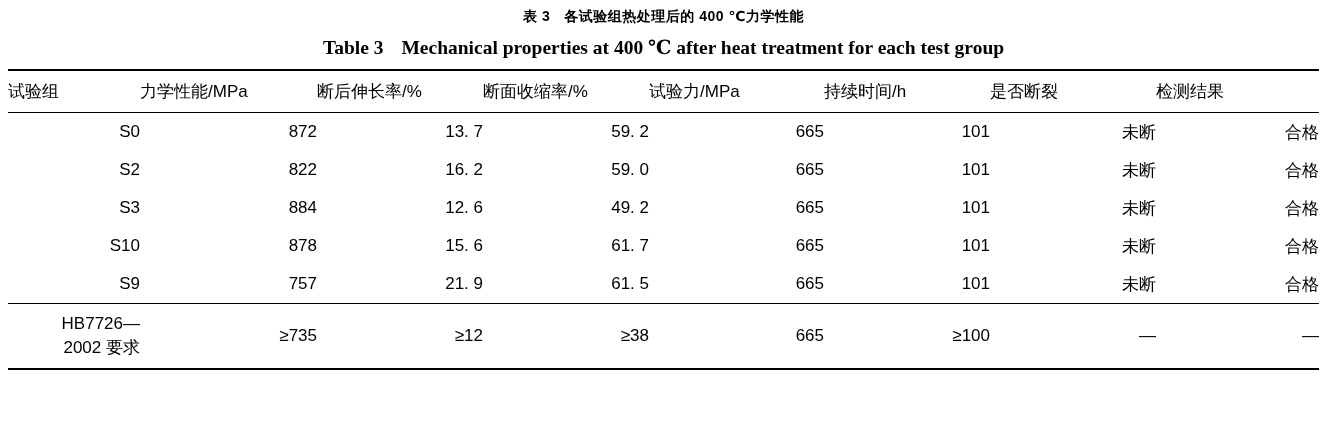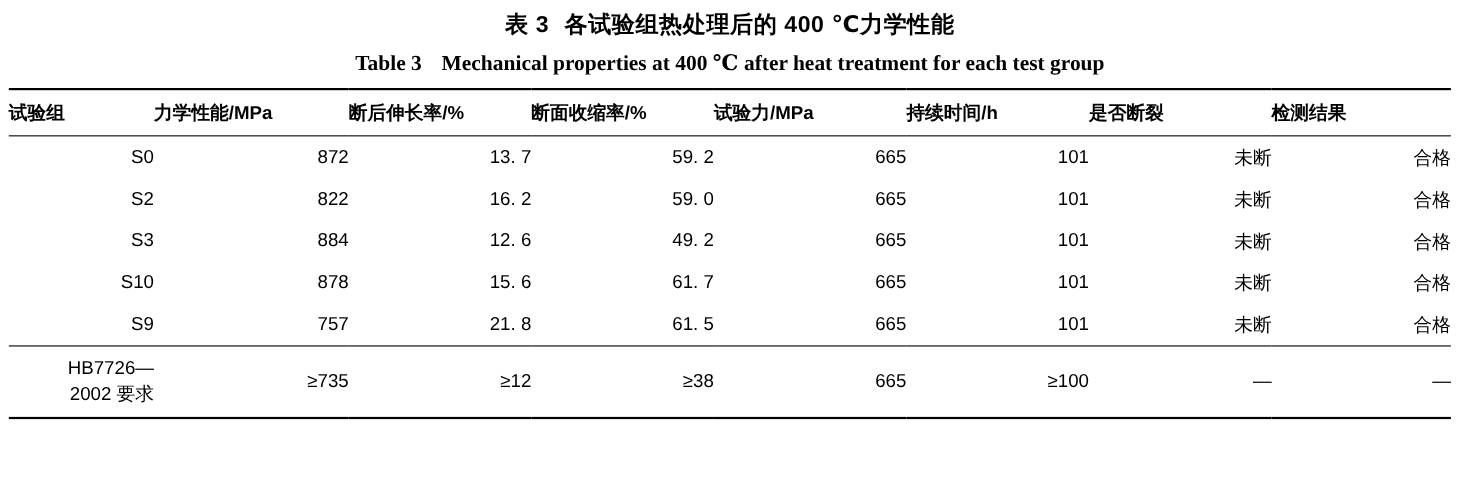--- a/index.html
+++ b/index.html
@@ -16,21 +16,21 @@
   }
   .page {
     width: 1327px;
     height: 445px;
     position: relative;
     box-sizing: border-box;
     padding: 0 8px;
   }
   .title-cn {
     text-align: center;
-    font-size: 21px;
+    font-size: 14px;
     font-weight: bold;
     font-family: "Liberation Sans", "DejaVu Sans", sans-serif;
     letter-spacing: 0.5px;
     margin-top: 8px;
     margin-bottom: 2px;
   }
   .title-cn .tnum {
     margin-right: 14px;
   }
   .title-en {
@@ -46,21 +46,21 @@
   }
   table.props {
     width: 1311px;
     border-collapse: collapse;
     table-layout: fixed;
     font-size: 17px;
     font-family: "Liberation Sans", "DejaVu Sans", sans-serif;
     margin: 0 auto;
   }
   table.props thead th {
-    font-weight: bold;
+    font-weight: normal;
     text-align: left;
     padding: 9px 0 9px 0;
     vertical-align: middle;
     white-space: nowrap;
   }
   table.props tbody td {
     text-align: right;
     padding: 7.5px 0 7.5px 0;
     vertical-align: middle;
     white-space: nowrap;
@@ -168,21 +168,21 @@
         <td>15. 6</td>
         <td>61. 7</td>
         <td>665</td>
         <td>101</td>
         <td>未断</td>
         <td>合格</td>
       </tr>
       <tr>
         <td>S9</td>
         <td>757</td>
-        <td>21. 8</td>
+        <td>21. 9</td>
         <td>61. 5</td>
         <td>665</td>
         <td>101</td>
         <td>未断</td>
         <td>合格</td>
       </tr>
       <tr class="rule-mid rule-bottom req-row">
         <td>
           <span class="req-label">HB7726—</span>
           <span class="req-label">2002 要求</span>

